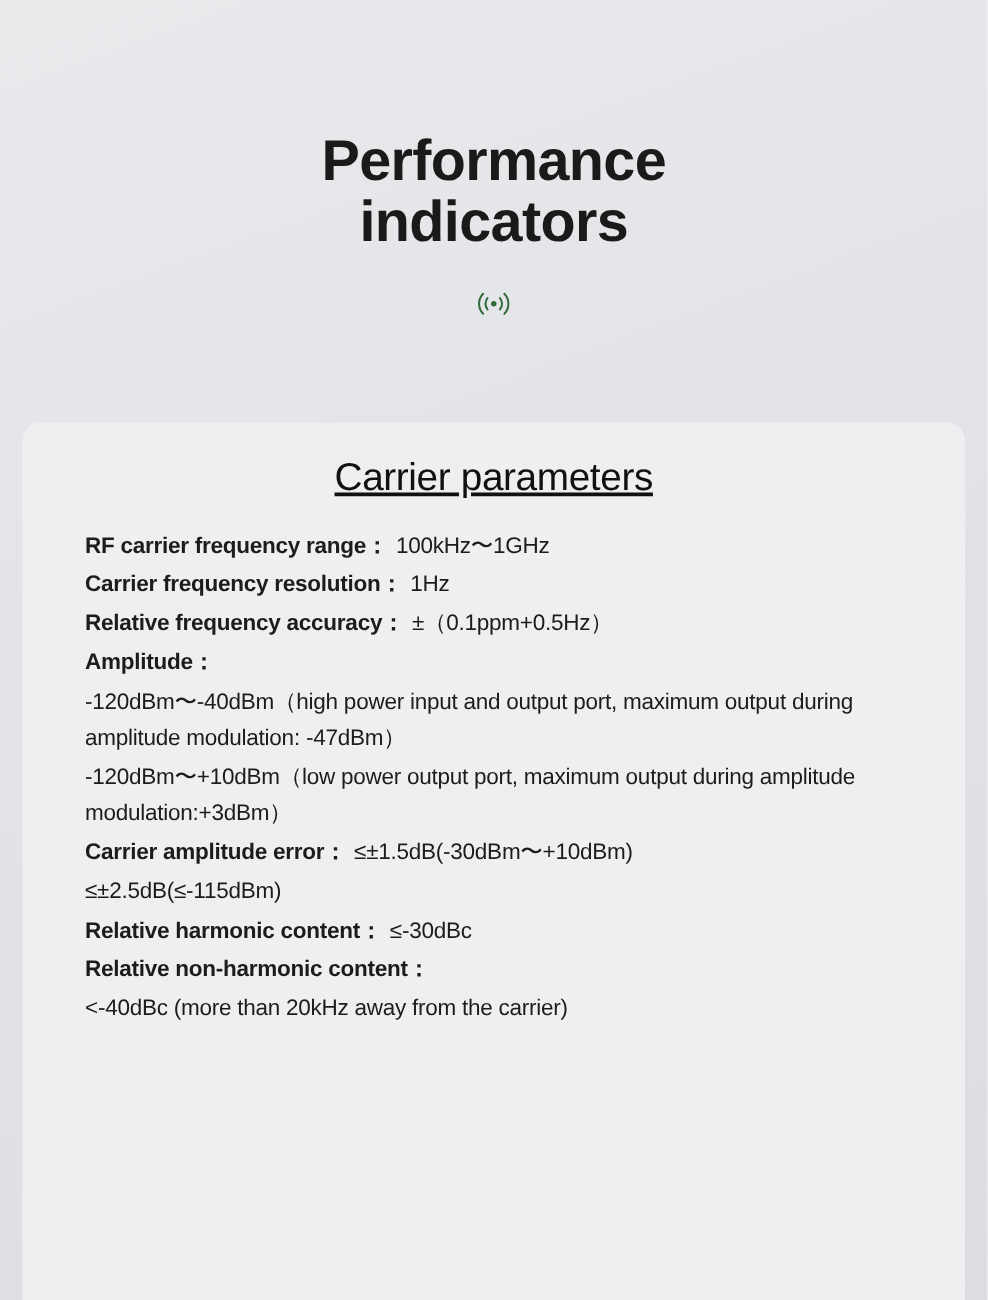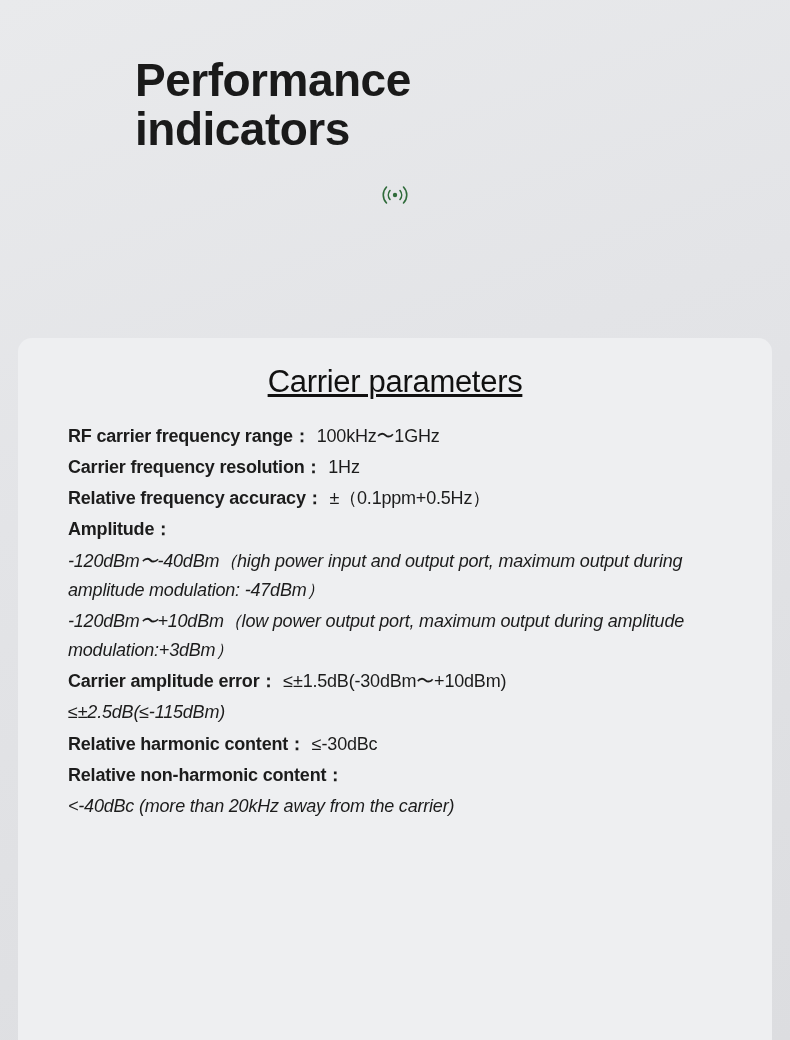--- a/index.html
+++ b/index.html
@@ -8,21 +8,22 @@
   }
   body {
     width: 790px;
     height: 1040px;
     font-family: "Liberation Sans", sans-serif;
     background: linear-gradient(160deg, #e9eaec 0%, #e3e4e7 40%, #dcdde0 100%);
     overflow: hidden;
     position: relative;
   }
   .hero {
-    padding-top: 56px;
+    padding-top: 104px;
+    text-align: center;
   }
   .hero-title {
     font-size: 46px;
     font-weight: bold;
     color: #1a1a1a;
     line-height: 1.06;
     letter-spacing: -0.5px;
     margin: 0 auto;
     width: 520px;
   }
@@ -76,21 +77,20 @@
   }
   .value {
     font-weight: normal;
   }
   .value.pad {
     margin-left: 6px;
   }
   .wrapline {
     font-weight: normal;
     display: block;
-    font-style: italic;
   }
 </style>
 </head>
 <body>
 
 <div class="hero">
   <div class="hero-title">
     <span>Performance</span><br>
     <span>indicators</span>
   </div>

